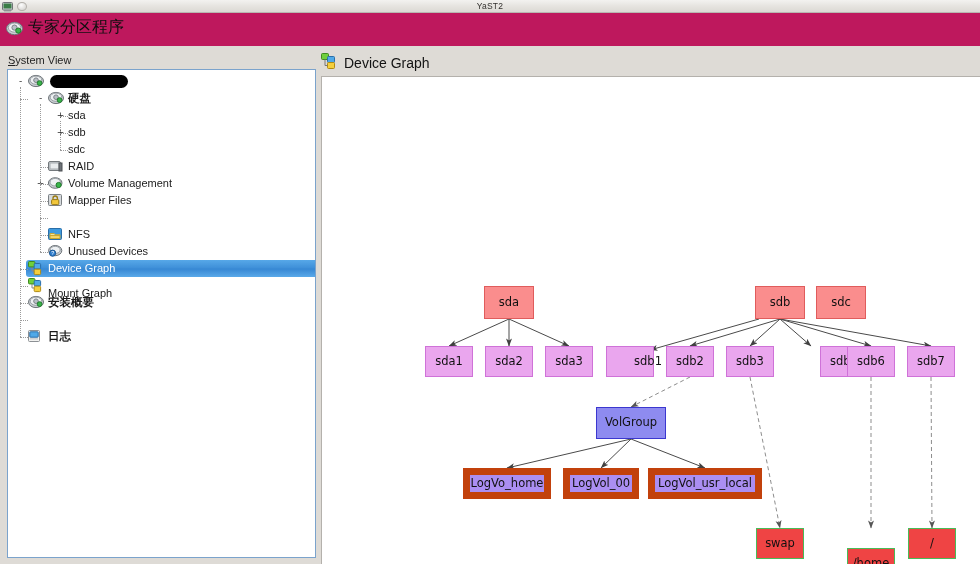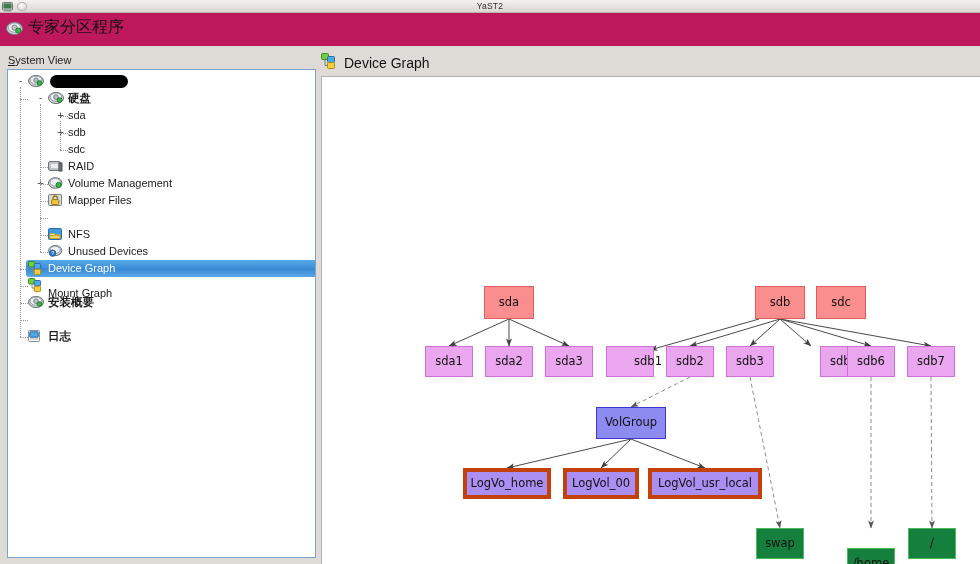--- a/index.html
+++ b/index.html
@@ -88,22 +88,22 @@
   .node{
     position:absolute;box-sizing:border-box;
     display:flex;align-items:center;justify-content:center;
     font-size:11.5px;line-height:1;white-space:nowrap;
     font-family:"DejaVu Sans","Liberation Sans",sans-serif;
     color:#111111;
   }
   .n-disk{background:#fa8d8d;border:1px solid #e05c5c;}
   .n-part{background:#eaa6ee;border:1px solid #cf72d8;}
   .n-vg{background:#8e8bf0;border:1px solid #3b37cf;}
-  .n-lv{background:#ab8ef2;border:4px solid #c2410c;}
-  .n-mount{background:#15803d;border:1px solid #49bb58;}
+  .n-lv{background:#ab8ef2;border:7px solid #c2410c;}
+  .n-mount{background:#ef4444;border:1px solid #49bb58;}
   svg.edges{position:absolute;left:0;top:0;width:659px;height:488px;overflow:visible;}
 </style>
 </head>
 <body>
 
 <div class="titlebar">
   <span class="tb-ico">
     <svg width="11" height="11" viewBox="0 0 11 11">
       <rect x="0.5" y="1.5" width="10" height="7.5" rx="1" fill="#cfd3d6" stroke="#6f7477"></rect>
       <rect x="1.5" y="2.5" width="8" height="5" fill="#3a7d46"></rect>

